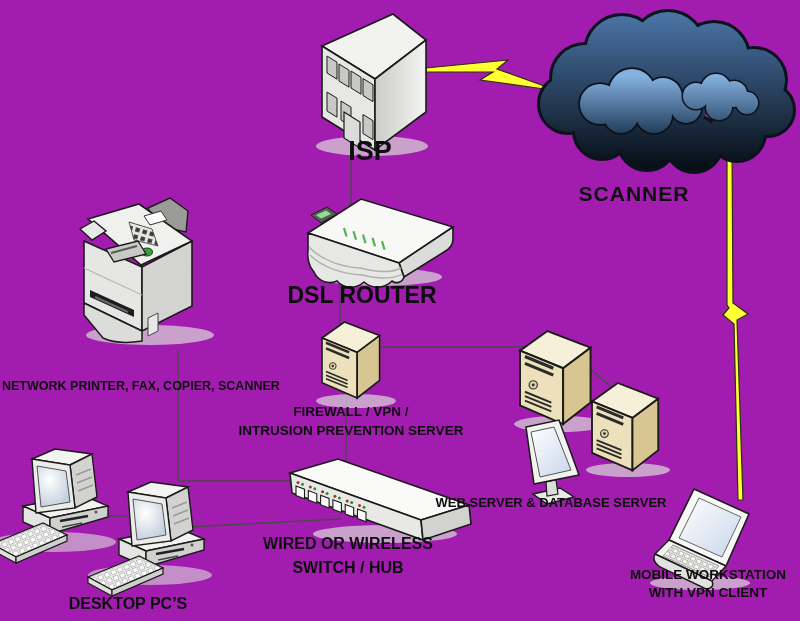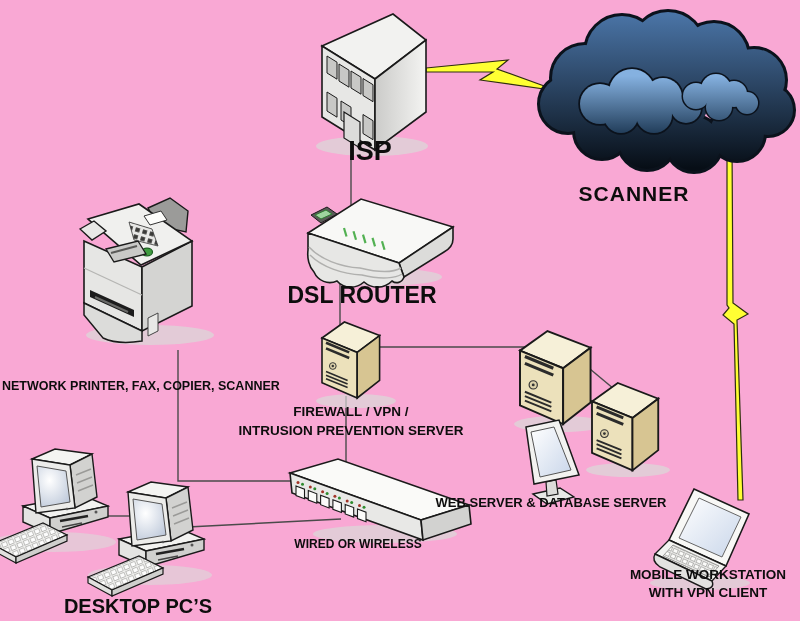--- a/index.html
+++ b/index.html
@@ -1,27 +1,27 @@
 <!DOCTYPE html>
 <html><head>
 <meta charset="utf-8">
 <style>
   html,body{margin:0;padding:0;background:#e5e4e2;}
-  .canvas{position:relative;width:800px;height:621px;background:#f9a8d4;overflow:hidden;
+  .canvas{position:relative;width:800px;height:621px;background:#a21caf;overflow:hidden;
           font-family:"Liberation Sans",sans-serif;}
   svg.layer{position:absolute;left:0;top:0;}
   .lbl{position:absolute;font-weight:bold;color:#0d0d0d;text-align:center;line-height:1.12;}
   .lbl-isp{left:300px;top:136px;width:140px;font-size:27px;}
   .lbl-internet{left:534px;top:182px;width:200px;font-size:21px;letter-spacing:1px;}
   .lbl-dsl{left:262px;top:283px;width:200px;font-size:23px;}
   .lbl-printer{left:2px;top:337px;font-size:12.5px;text-align:left;white-space:nowrap;margin-top:42px;}
   .lbl-firewall{left:231px;top:402px;width:240px;font-size:13.5px;line-height:19px;}
   .lbl-webdb{left:431px;top:496px;width:240px;font-size:13px;}
-  .lbl-switch{left:248px;top:532px;width:220px;font-size:12px;line-height:24px;}
-  .lbl-desktop{left:38px;top:595px;width:200px;font-size:20px;}
+  .lbl-switch{left:238px;top:532px;width:220px;font-size:16px;line-height:24px;}
+  .lbl-desktop{left:28px;top:595px;width:200px;font-size:16px;}
   .lbl-mobile{left:608px;top:566px;width:200px;font-size:13.5px;line-height:18px;}
 </style>
 </head>
 <body>
 
 <div class="canvas">
 
 <svg class="layer" width="800" height="621" viewBox="0 0 800 621">
   <defs>
     <linearGradient id="cloudG" gradientUnits="userSpaceOnUse" x1="0" y1="14" x2="0" y2="168">
@@ -295,20 +295,21 @@
 <div class="lbl lbl-internet">SCANNER</div>
 <div class="lbl lbl-dsl">DSL ROUTER</div>
 <div class="lbl lbl-printer">NETWORK PRINTER, FAX, COPIER, SCANNER</div>
 <div class="lbl lbl-firewall">
   <div>FIREWALL / VPN /</div>
   <div>INTRUSION PREVENTION SERVER</div>
 </div>
 <div class="lbl lbl-webdb">WEB SERVER &amp; DATABASE SERVER</div>
 <div class="lbl lbl-switch">
   <div>WIRED OR WIRELESS</div>
+  <div>SWITCH / HUB</div>
 </div>
 <div class="lbl lbl-desktop">DESKTOP PC’S</div>
 <div class="lbl lbl-mobile">
   <div>MOBILE WORKSTATION</div>
   <div>WITH VPN CLIENT</div>
 </div>
 
 </div>
 
 </body></html>

